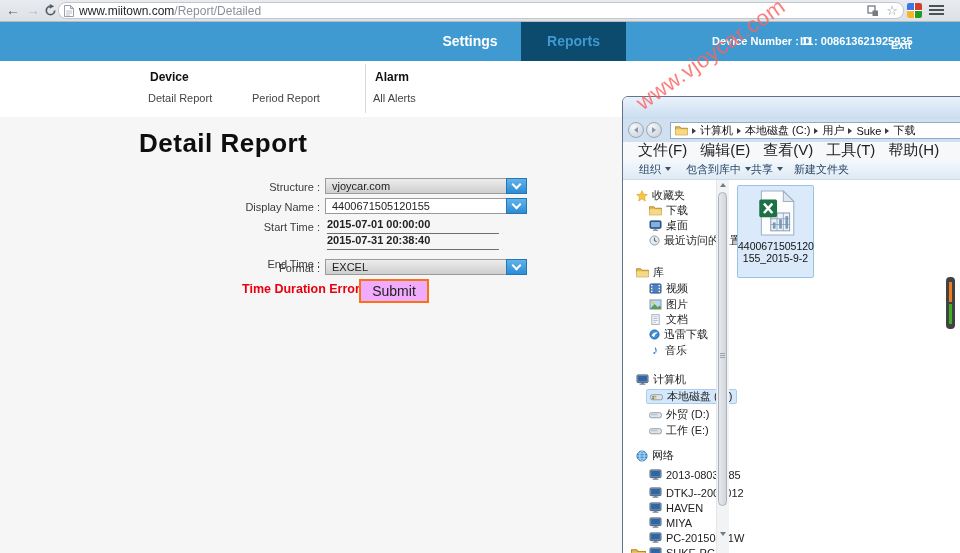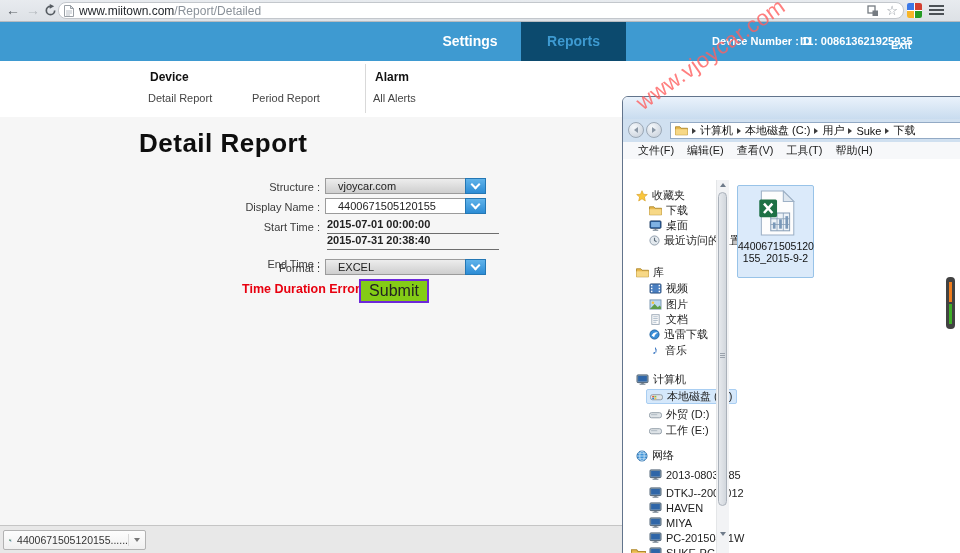--- a/index.html
+++ b/index.html
@@ -26,51 +26,51 @@
   .nav-info{position:absolute;top:0;height:39px;line-height:39px;color:#fff;font-size:11px;font-weight:bold;white-space:nowrap;}
   #exit{display:flex;align-items:center;gap:4px;flex-direction:column;}
   
   #submenu{position:absolute;left:0;top:61px;width:960px;height:56px;background:#fff;}
   .sm-title{position:absolute;font-size:12px;font-weight:bold;color:#111;}
   .sm-item{position:absolute;font-size:11px;color:#444;cursor:pointer;}
   #sm-divider{position:absolute;left:365px;top:3px;width:1px;height:49px;background:#d9d9d9;}
   
   #page-title{position:absolute;left:139px;top:128px;font-size:26px;font-weight:bold;color:#0e0e0e;letter-spacing:.5px;}
   .flabel{position:absolute;left:150px;width:170px;text-align:right;font-size:11px;color:#3c3c3c;white-space:nowrap;}
-  .sel{position:absolute;left:325px;width:161px;height:16px;border:1px solid #9b9b9b;box-sizing:border-box;
-       font-size:11px;color:#222;line-height:14px;padding-left:12px;background:linear-gradient(#ededed,#cecece);}
+  .sel{position:absolute;left:325px;width:202px;height:16px;border:1px solid #9b9b9b;box-sizing:border-box;
+       font-size:11px;color:#222;line-height:14px;padding-left:6px;background:linear-gradient(#ededed,#cecece);}
   .sel.white{background:#fff;}
   .sel-btn{position:absolute;right:-1px;top:-1px;width:21px;height:16px;box-sizing:border-box;
            background:linear-gradient(#60b3ea,#2c8cd5);border:1px solid #2477b4;
            display:flex;align-items:center;justify-content:center;cursor:pointer;}
   .chev{width:5px;height:5px;border-right:2px solid #fff;border-bottom:2px solid #fff;transform:rotate(45deg);margin-top:-3px;}
   .ufield{position:absolute;left:327px;width:172px;height:15px;border-bottom:1px solid #6e6e6e;
           font-size:11px;font-weight:bold;color:#222;}
   #err{position:absolute;left:242px;top:282px;color:#e8000f;font-weight:bold;font-size:12.5px;}
-  #submit{position:absolute;left:359px;top:279px;width:70px;height:24px;background:#84cc16;border:2px solid #6d28d9;
-          font-size:16px;color:#222;text-align:center;line-height:20px;box-sizing:border-box;cursor:pointer;}
+  #submit{position:absolute;left:359px;top:279px;width:70px;height:24px;background:#f0abfc;border:2px solid #f97316;
+          font-size:14px;color:#222;text-align:center;line-height:20px;box-sizing:border-box;cursor:pointer;}
   
   #dlbar{position:absolute;left:0;top:525px;width:960px;height:28px;background:#e8e8e8;border-top:1px solid #c5c5c5;box-sizing:border-box;z-index:4;}
   #dlitem{position:absolute;left:3px;top:4px;width:143px;height:20px;background:linear-gradient(#fdfdfd,#f0f0f0);
           border:1px solid #b2b2b2;border-radius:2px;box-sizing:border-box;display:flex;align-items:center;
           padding:0 5px;font-size:10.5px;color:#333;cursor:pointer;}
   #dl-caret{margin-left:auto;border-left:1px solid #d8d8d8;padding-left:5px;height:12px;display:flex;align-items:center;}
   
   #explorer{position:absolute;left:622px;top:96px;width:340px;height:460px;background:#fff;
             border:1px solid #62748c;border-radius:6px 0 0 0;box-sizing:border-box;overflow:hidden;z-index:10;}
   #x-title{position:absolute;left:0;top:0;width:100%;height:22px;background:linear-gradient(#eaf2fb,#c9dcef);}
   #x-addr{position:absolute;left:0;top:22px;width:100%;height:23px;background:#d0e0f0;}
   .xnav{position:absolute;top:3px;width:16px;height:16px;border-radius:50%;box-sizing:border-box;
         background:radial-gradient(circle at 35% 30%,#f5f8fb,#c4cdd8);border:1px solid #9ba8b6;
         display:flex;align-items:center;justify-content:center;}
   #x-crumb{position:absolute;left:47px;top:3px;width:292px;height:17px;background:#fff;border:1px solid #93aac5;
            box-sizing:border-box;display:flex;align-items:center;padding:0 4px;gap:4px;font-size:11px;color:#111;
            overflow:hidden;white-space:nowrap;}
   #x-menu{position:absolute;left:0;top:45px;width:100%;height:17px;background:#f7f8fa;display:flex;align-items:center;
-          padding-left:15px;gap:13px;font-size:11px;color:#222;box-sizing:border-box;}
+          padding-left:15px;gap:13px;font-size:15px;color:#222;box-sizing:border-box;}
   #x-tools{position:absolute;left:0;top:62px;width:100%;height:21px;background:linear-gradient(#f4f9fd,#dfeaf5);
            border-bottom:1px solid #cdd9e6;box-sizing:border-box;font-size:11px;color:#1e3d5e;}
   .tool{position:absolute;top:0;height:20px;display:flex;align-items:center;gap:4px;cursor:pointer;}
   #x-body{position:absolute;left:0;top:83px;right:0;bottom:0;background:#fff;}
   .sbr{position:absolute;height:15px;display:flex;align-items:center;font-size:11px;color:#222;white-space:nowrap;cursor:pointer;}
   .sbr .ic{margin-right:4px;flex:none;}
   .sbr.hdr{left:13px;}
   .sbr.child{left:26px;}
   .sbr.selected{left:23px;background:#d5e8fb;border:1px solid #a9cef2;border-radius:2px;padding:0 4px 0 3px;box-sizing:border-box;}
   .note{font-size:12px;color:#2f6fbe;width:12px;text-align:center;margin-right:4px;line-height:11px;}
@@ -273,31 +273,20 @@
   <div class="sel" style="top:259px;">
     <span>EXCEL</span>
     <span class="sel-btn">
         <span class="chev"></span>
       </span>
   </div>
 
   <div id="err">Time Duration Error</div>
   <div id="submit">Submit</div>
 
-  <div id="dlbar">
-    <div id="dlitem">
-      <svg width="11" height="13" viewBox="0 0 36 44">
-          <use href="#i-excel"></use>
-        </svg>
-      <span style="margin-left:5px;">4400671505120155......</span>
-      <span id="dl-caret">
-          <span class="tri-dn" style="border-top-color:#777;"></span>
-        </span>
-    </div>
-  </div>
 
   <div id="explorer">
     <div id="x-title"></div>
 
     <div id="x-addr">
       <div class="xnav" style="left:5px;">
           <span class="tri-l"></span>
         </div>
       <div class="xnav" style="left:23px;">
           <span class="tri-r" style="border-left-color:#8a97a5;"></span>
@@ -320,20 +309,37 @@
     </div>
 
     <div id="x-menu">
       <span>文件(F)</span>
       <span>编辑(E)</span>
       <span>查看(V)</span>
       <span>工具(T)</span>
       <span>帮助(H)</span>
     </div>
 
+    <div id="x-tools">
+      <span class="tool" style="left:16px;">
+          <span>组织</span>
+          <span class="tri-dn tri-dk"></span>
+        </span>
+      <span class="tool" style="left:63px;">
+          <span>包含到库中</span>
+          <span class="tri-dn tri-dk"></span>
+        </span>
+      <span class="tool" style="left:128px;">
+          <span>共享</span>
+          <span class="tri-dn tri-dk"></span>
+        </span>
+      <span class="tool" style="left:171px;">
+          <span>新建文件夹</span>
+        </span>
+    </div>
 
     <div id="x-body">
 
       <div class="sbr hdr" style="top:8px;">
           <svg class="ic" width="12" height="12">
             <use href="#i-star"></use>
           </svg>
           <span>收藏夹</span>
         </div>
       <div class="sbr child" style="top:23px;">

